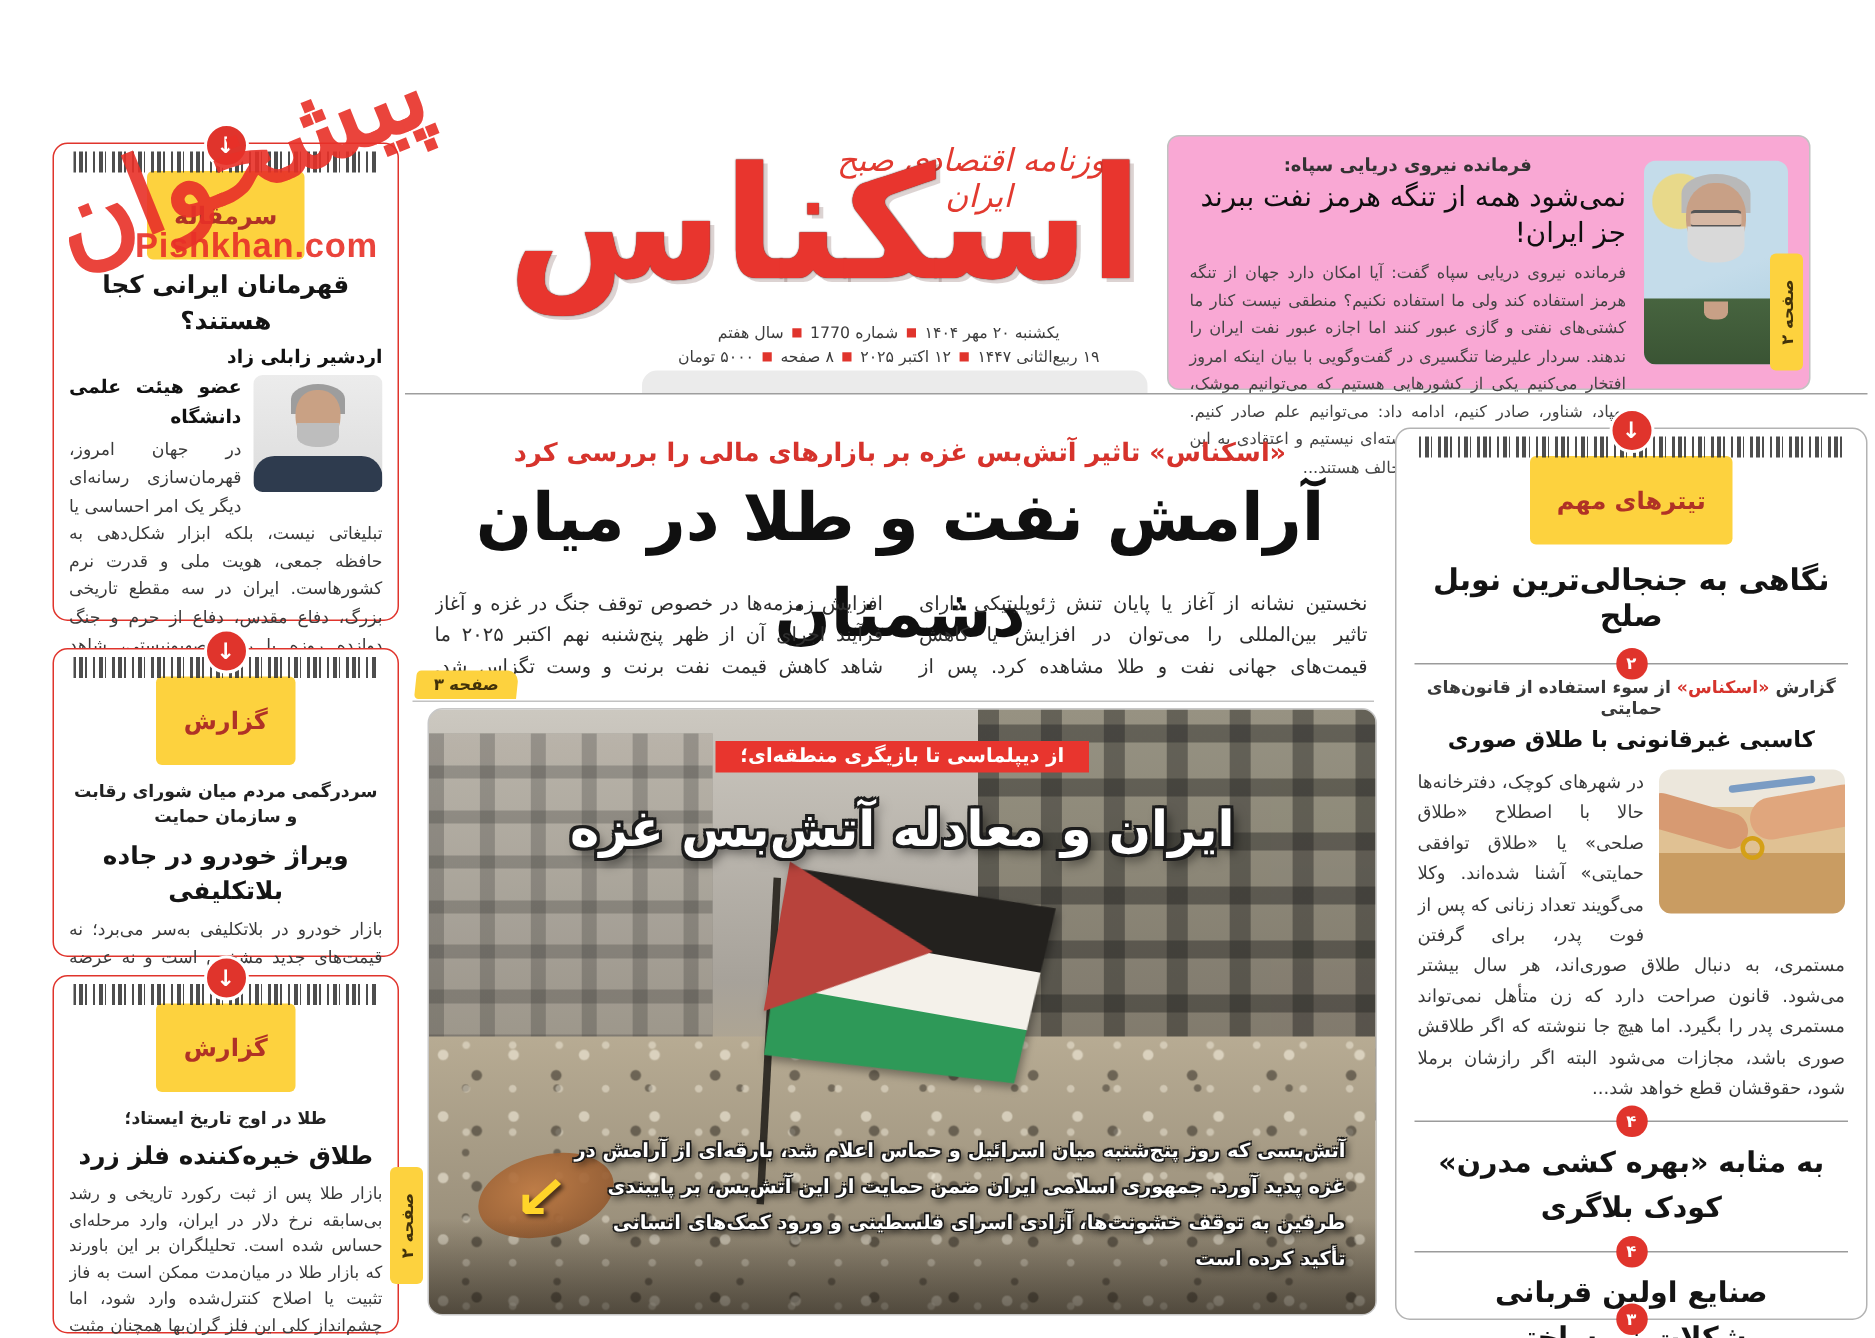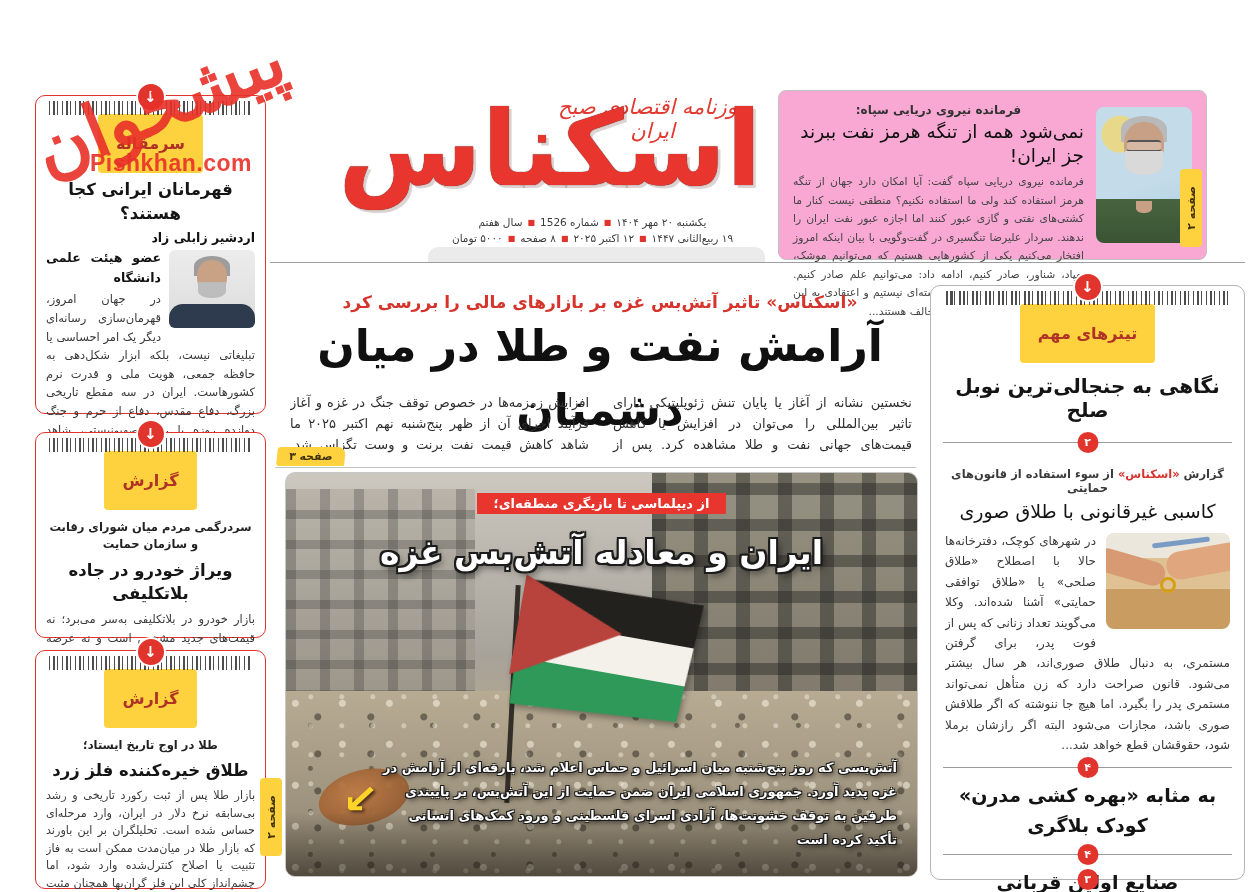--- a/index.html
+++ b/index.html
@@ -123,23 +123,23 @@
       2px 2px 0 #1c1c1c,-2px -2px 0 #1c1c1c,2px -2px 0 #1c1c1c,-2px 2px 0 #1c1c1c,3px 4px 7px rgba(0,0,0,.55);}
   .g-caption{position:absolute;right:20px;bottom:24px;width:515px;text-align:right;color:#fff;
     font-size:13px;font-weight:bold;line-height:1.85;
     text-shadow:1px 1px 0 #1a1a1a,-1px 1px 0 #1a1a1a,1px -1px 0 #1a1a1a,-1px -1px 0 #1a1a1a,2px 2px 5px rgba(0,0,0,.85);margin-top:20px;}
   .g-arrow{position:absolute;left:58px;bottom:54px;color:#ffd429;font-size:40px;font-weight:bold;
     text-shadow:2px 2px 3px rgba(0,0,0,.6);transform:scaleX(1.1);}
 
   
   #sidebar{left:930px;top:285px;width:315px;height:595px;position:absolute;}
   .sb-t1{font-size:20px;font-weight:bold;text-align:center;color:#141414;margin:11px 0 20px;}
-  .sb-kicker{font-size:11.5px;font-weight:bold;text-align:center;color:#3a3a3a;margin-top:24px;}
+  .sb-kicker{font-size:11.5px;font-weight:bold;text-align:center;color:#3a3a3a;margin-top:8px;}
   .sb-kicker .brand{color:#d6332c;}
-  .sb-title{font-size:19px;font-weight:normal;text-align:center;color:#141414;margin-top:5px;}
+  .sb-title{font-size:15px;font-weight:bold;text-align:center;color:#141414;margin-top:5px;}
   .sb-body{font-size:12px;line-height:1.7;text-align:justify;color:#3a3a3a;margin:9px 2px 0;overflow:hidden;min-height:152px;}
   .ring-photo{float:right;width:124px;height:96px;border-radius:8px;margin:2px 0 5px 10px;position:relative;overflow:hidden;
     background:linear-gradient(180deg,#ece7dc 0 26%,#e0c193 26% 58%,#c99c62 58% 100%);}
   .hand-l{position:absolute;left:-12px;top:22px;width:72px;height:24px;background:#d79a72;border-radius:14px;transform:rotate(16deg);}
   .hand-r{position:absolute;right:-14px;top:14px;width:78px;height:28px;background:#e0a67d;border-radius:14px;transform:rotate(-10deg);}
   .ring{position:absolute;left:50%;top:54%;width:10px;height:10px;border:3px solid #d4a017;border-radius:50%;transform:translate(-50%,-50%);}
   .pen{position:absolute;right:16%;top:7px;width:58px;height:5px;background:#7a9cc4;border-radius:3px;transform:rotate(-7deg);}
   .sb-2line{font-size:19px;font-weight:bold;text-align:center;color:#141414;line-height:1.55;margin-top:13px;}
   .mt12{margin-top:12px;} .mt14{margin-top:14px;}
 
@@ -150,21 +150,21 @@
     letter-spacing:.5px;direction:ltr;font-family:"Liberation Sans","DejaVu Sans",sans-serif;}
 </style>
 </head>
 <body>
 
 <div id="page">
 
   <div class="abs tagline">روزنامه اقتصادی صبح ایران</div>
   <div class="abs logo">اسکناس</div>
   <div class="abs dateline">
-    <div><span>یکشنبه ۲۰ مهر ۱۴۰۴</span><span class="sq"></span><span>شماره 1526</span><span class="sq"></span><span>سال هفتم</span></div>
+    <div><span>یکشنبه ۲۰ مهر ۱۴۰۴</span><span class="sq"></span><span>شماره 1770</span><span class="sq"></span><span>سال هفتم</span></div>
     <div><span>۱۹ ربیع‌الثانی ۱۴۴۷</span><span class="sq"></span><span>۱۲ اکتبر ۲۰۲۵</span><span class="sq"></span><span>۸ صفحه</span><span class="sq"></span><span>۵۰۰۰ تومان</span></div>
   </div>
   <div class="abs graybar"></div>
   <div class="abs hline"></div>
 
   <div class="abs cmd-box">
     <div class="cmd-photo">
       <div class="f-hair"></div>
       <div class="f-head"></div>
       <div class="f-glass"></div>

